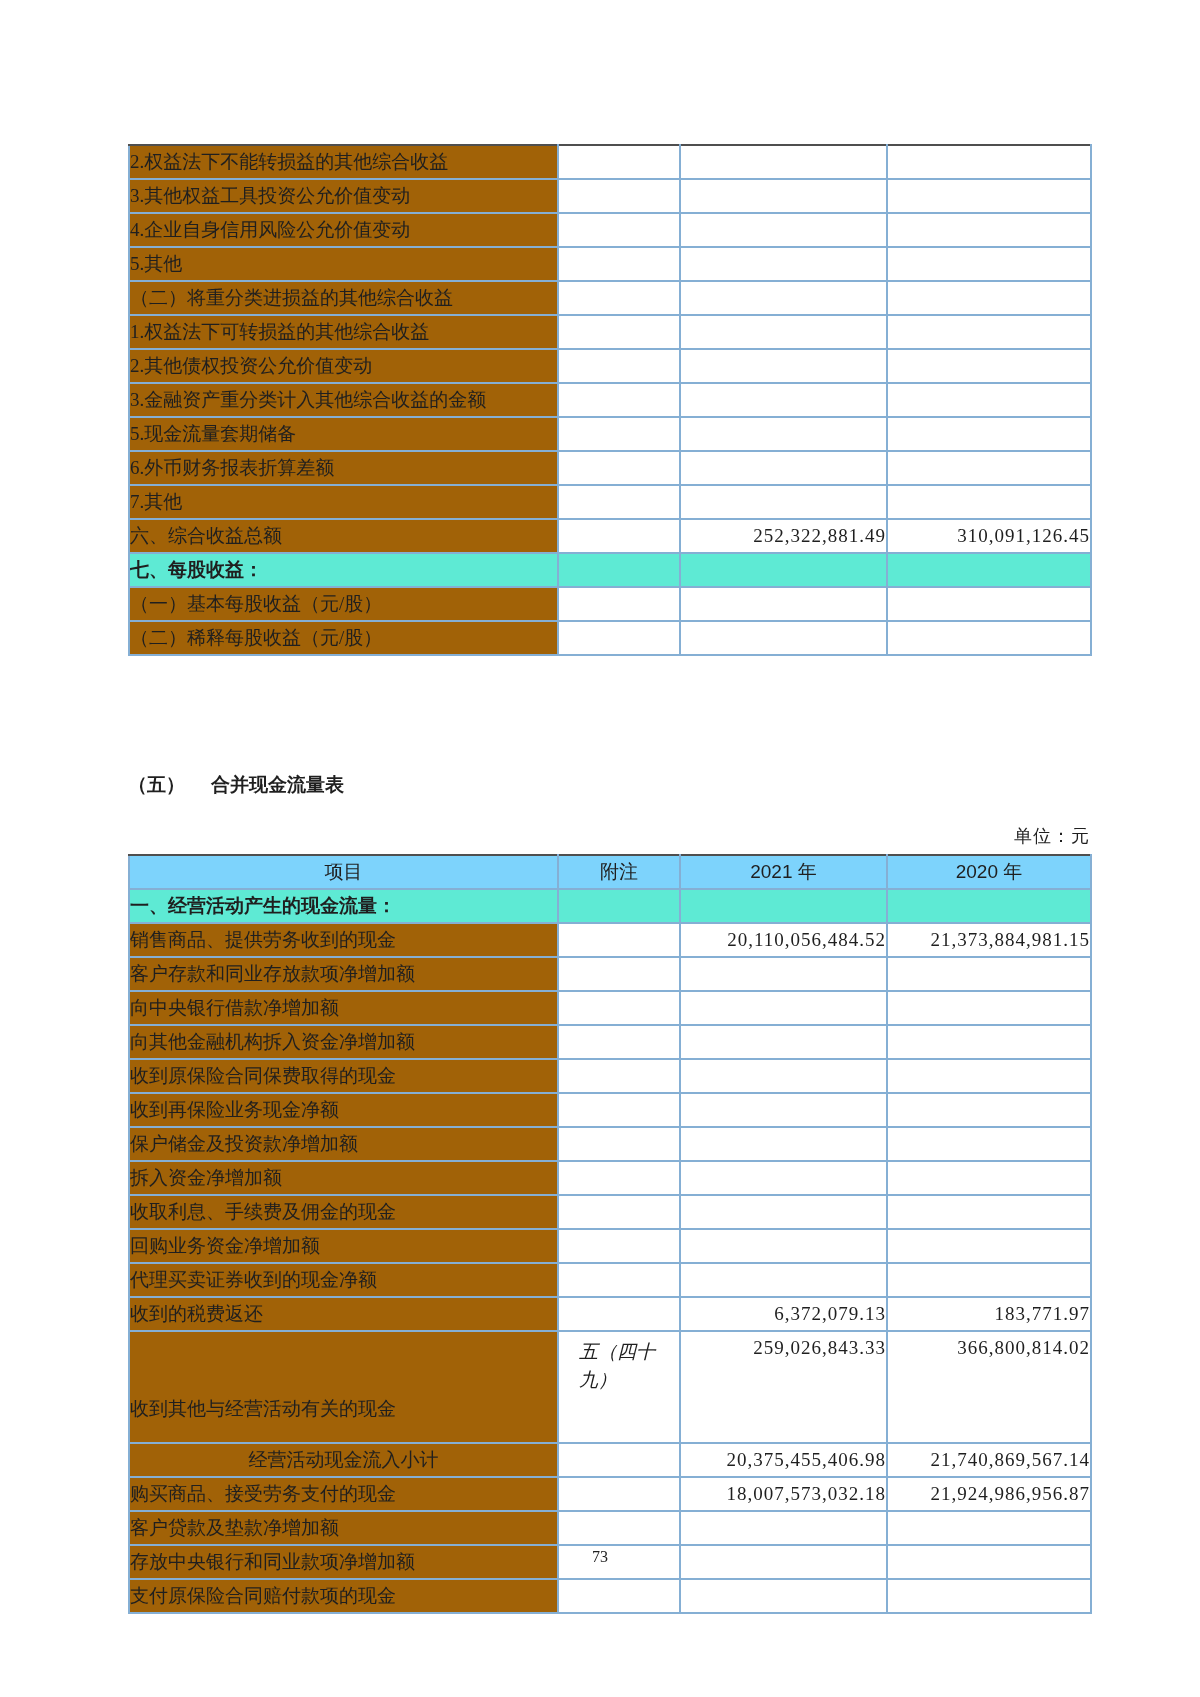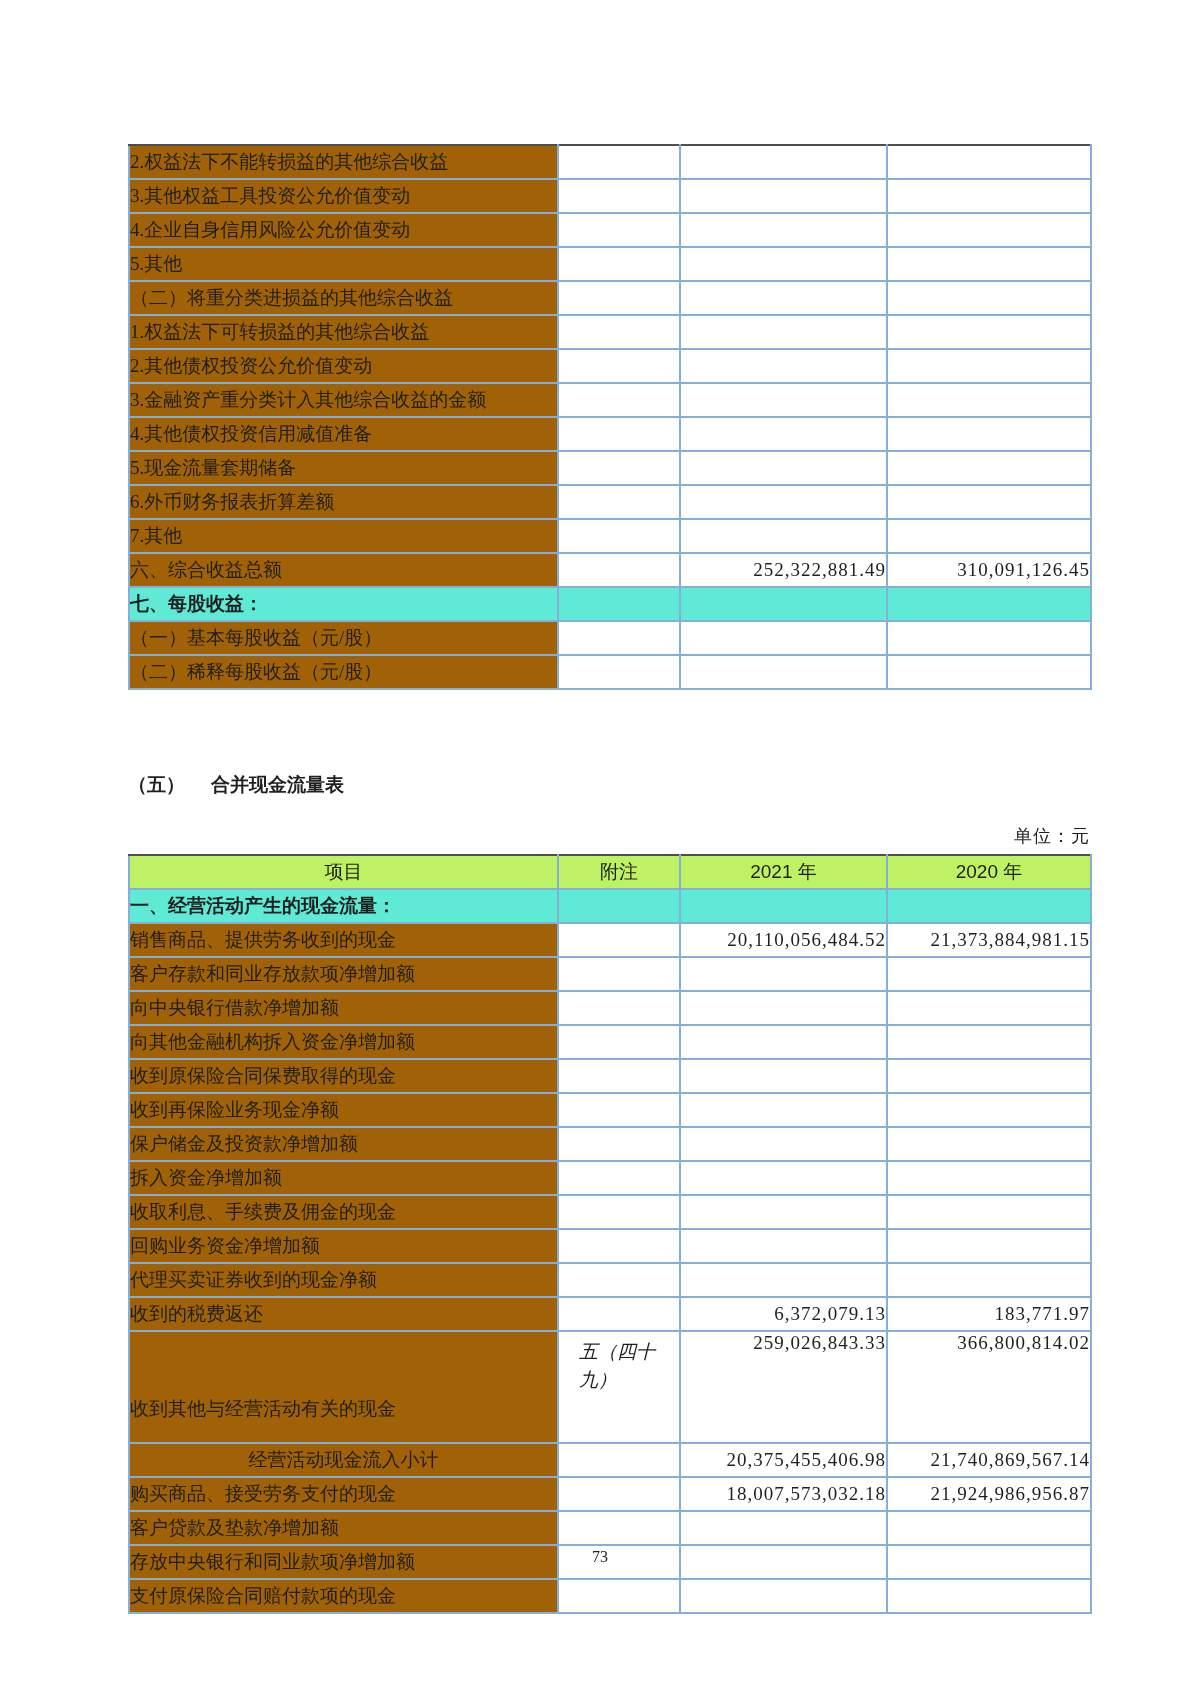--- a/index.html
+++ b/index.html
@@ -35,29 +35,29 @@
   tr.shade-all td{background:#5eead4;font-weight:bold;}
   .bold{
     font-weight:bold;
     font-family:"Liberation Sans","DejaVu Sans",sans-serif;
   }
   td.ctr{text-align:center;padding-left:0;}
 
   
   tr.tall td{height:90px;}
   tr.tall td.lbl{vertical-align:bottom;padding-bottom:20px;margin-top:44px;}
-  tr.tall td.num{vertical-align:top;}
+  tr.tall td.num{vertical-align:top;padding-top:5px;}
   tr.tall td.note{vertical-align:top;padding-top:6px;white-space:normal;font-style:italic;}
   tr.tall td.note span{
     display:inline-block;width:80px;
     line-break:anywhere;word-break:break-all;
     text-align:left;line-height:1.45;
   }
 
-  table.fin thead th{background:#bef264;text-align:center;}
+  table.fin thead th{background:#7dd3fc;text-align:center;}
 
   .t1{position:absolute;left:128px;top:144px;}
   .t2{position:absolute;left:128px;top:854px;}
   .heading{
     position:absolute;left:128px;top:772px;
     font-size:19px;
   }
   .heading .idx{margin-right:26px;}
   .unit{
     position:absolute;top:824px;right:110px;
@@ -119,26 +119,20 @@
             <td class="num"></td>
           </tr>
           <tr>
             <td class="lbl">2.其他债权投资公允价值变动</td>
             <td class="note"></td>
             <td class="num"></td>
             <td class="num"></td>
           </tr>
           <tr>
             <td class="lbl">3.金融资产重分类计入其他综合收益的金额</td>
-            <td class="note"></td>
-            <td class="num"></td>
-            <td class="num"></td>
-          </tr>
-          <tr>
-            <td class="lbl">4.其他债权投资信用减值准备</td>
             <td class="note"></td>
             <td class="num"></td>
             <td class="num"></td>
           </tr>
           <tr>
             <td class="lbl">5.现金流量套期储备</td>
             <td class="note"></td>
             <td class="num"></td>
             <td class="num"></td>
           </tr>

